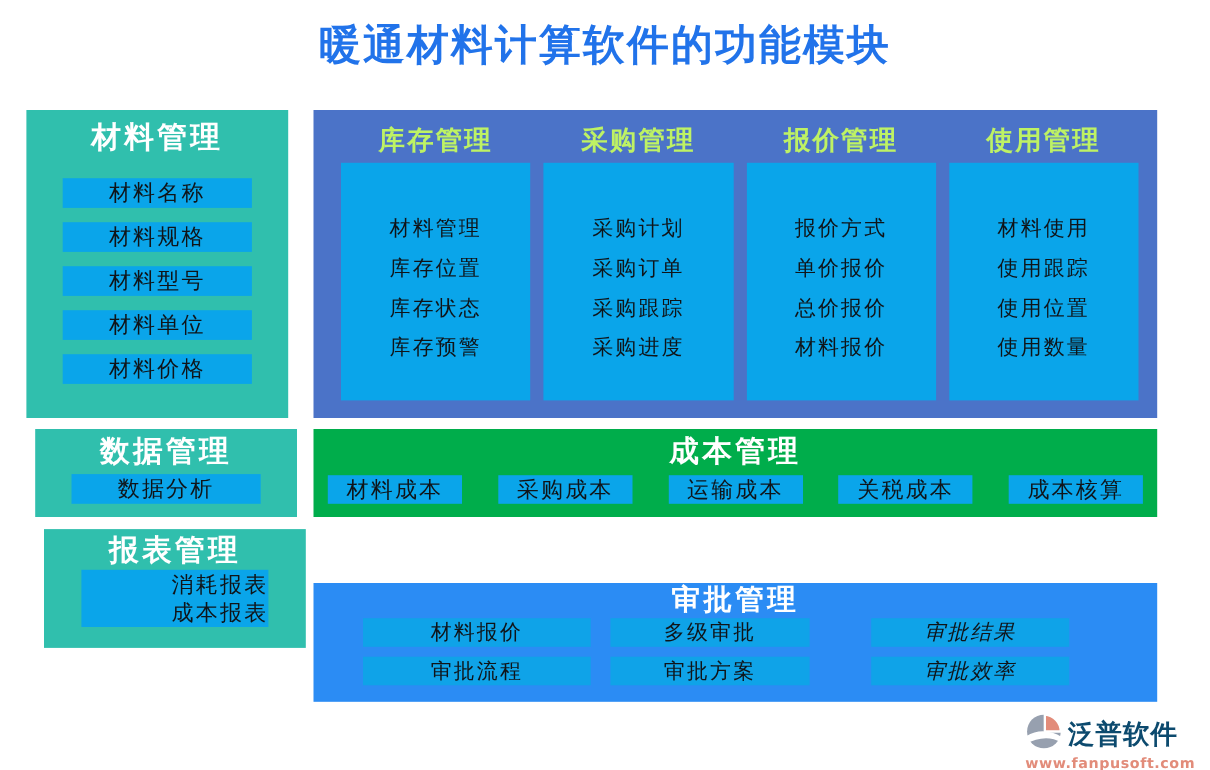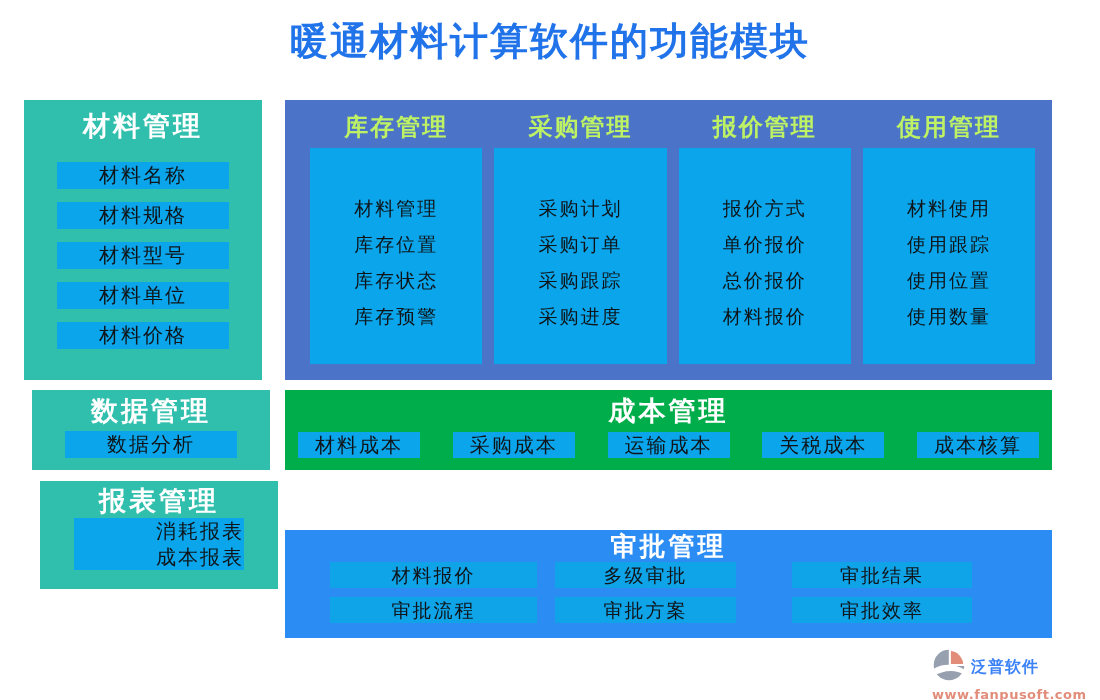--- a/index.html
+++ b/index.html
@@ -77,29 +77,29 @@
   .p-approval .panel-title { line-height: 28px; font-size: 26px; }
   .approval-row { display: flex; padding-left: 45px; margin-top: 2px; }
   .approval-row + .approval-row { margin-top: 9px; }
   .abtn {
     height: 26px; line-height: 26px;
     background: #0FA3E8; color: #101418;
     font-size: 19px; text-align: center; letter-spacing: 2px;
   }
   .abtn.c1 { width: 207px; }
   .abtn.c2 { width: 181px; margin-left: 18px; }
-  .abtn.c3 { width: 180px; margin-left: 56px; }
+  .abtn.c3 { width: 180px; margin-left: 56px; font-style: italic; }
 
   
   .footer {
     position: absolute; left: 932px; top: 648px; width: 158px;
   }
   .brand-row { display: flex; align-items: center; gap: 5px; }
   .brand-name {
-    color: #3b82f6; font-size: 16px; font-weight: bold; letter-spacing: 1px;
+    color: #0c4a6e; font-size: 24px; font-weight: bold; letter-spacing: 1px;
     line-height: 30px;
   }
   .brand-url {
     color: #E28C7A; font-size: 13px; font-weight: bold;
     letter-spacing: 0.5px; margin-top: 1px;
     font-family: "DejaVu Sans", "Liberation Sans", sans-serif;
   }
 </style>
 </head>
 <body>

